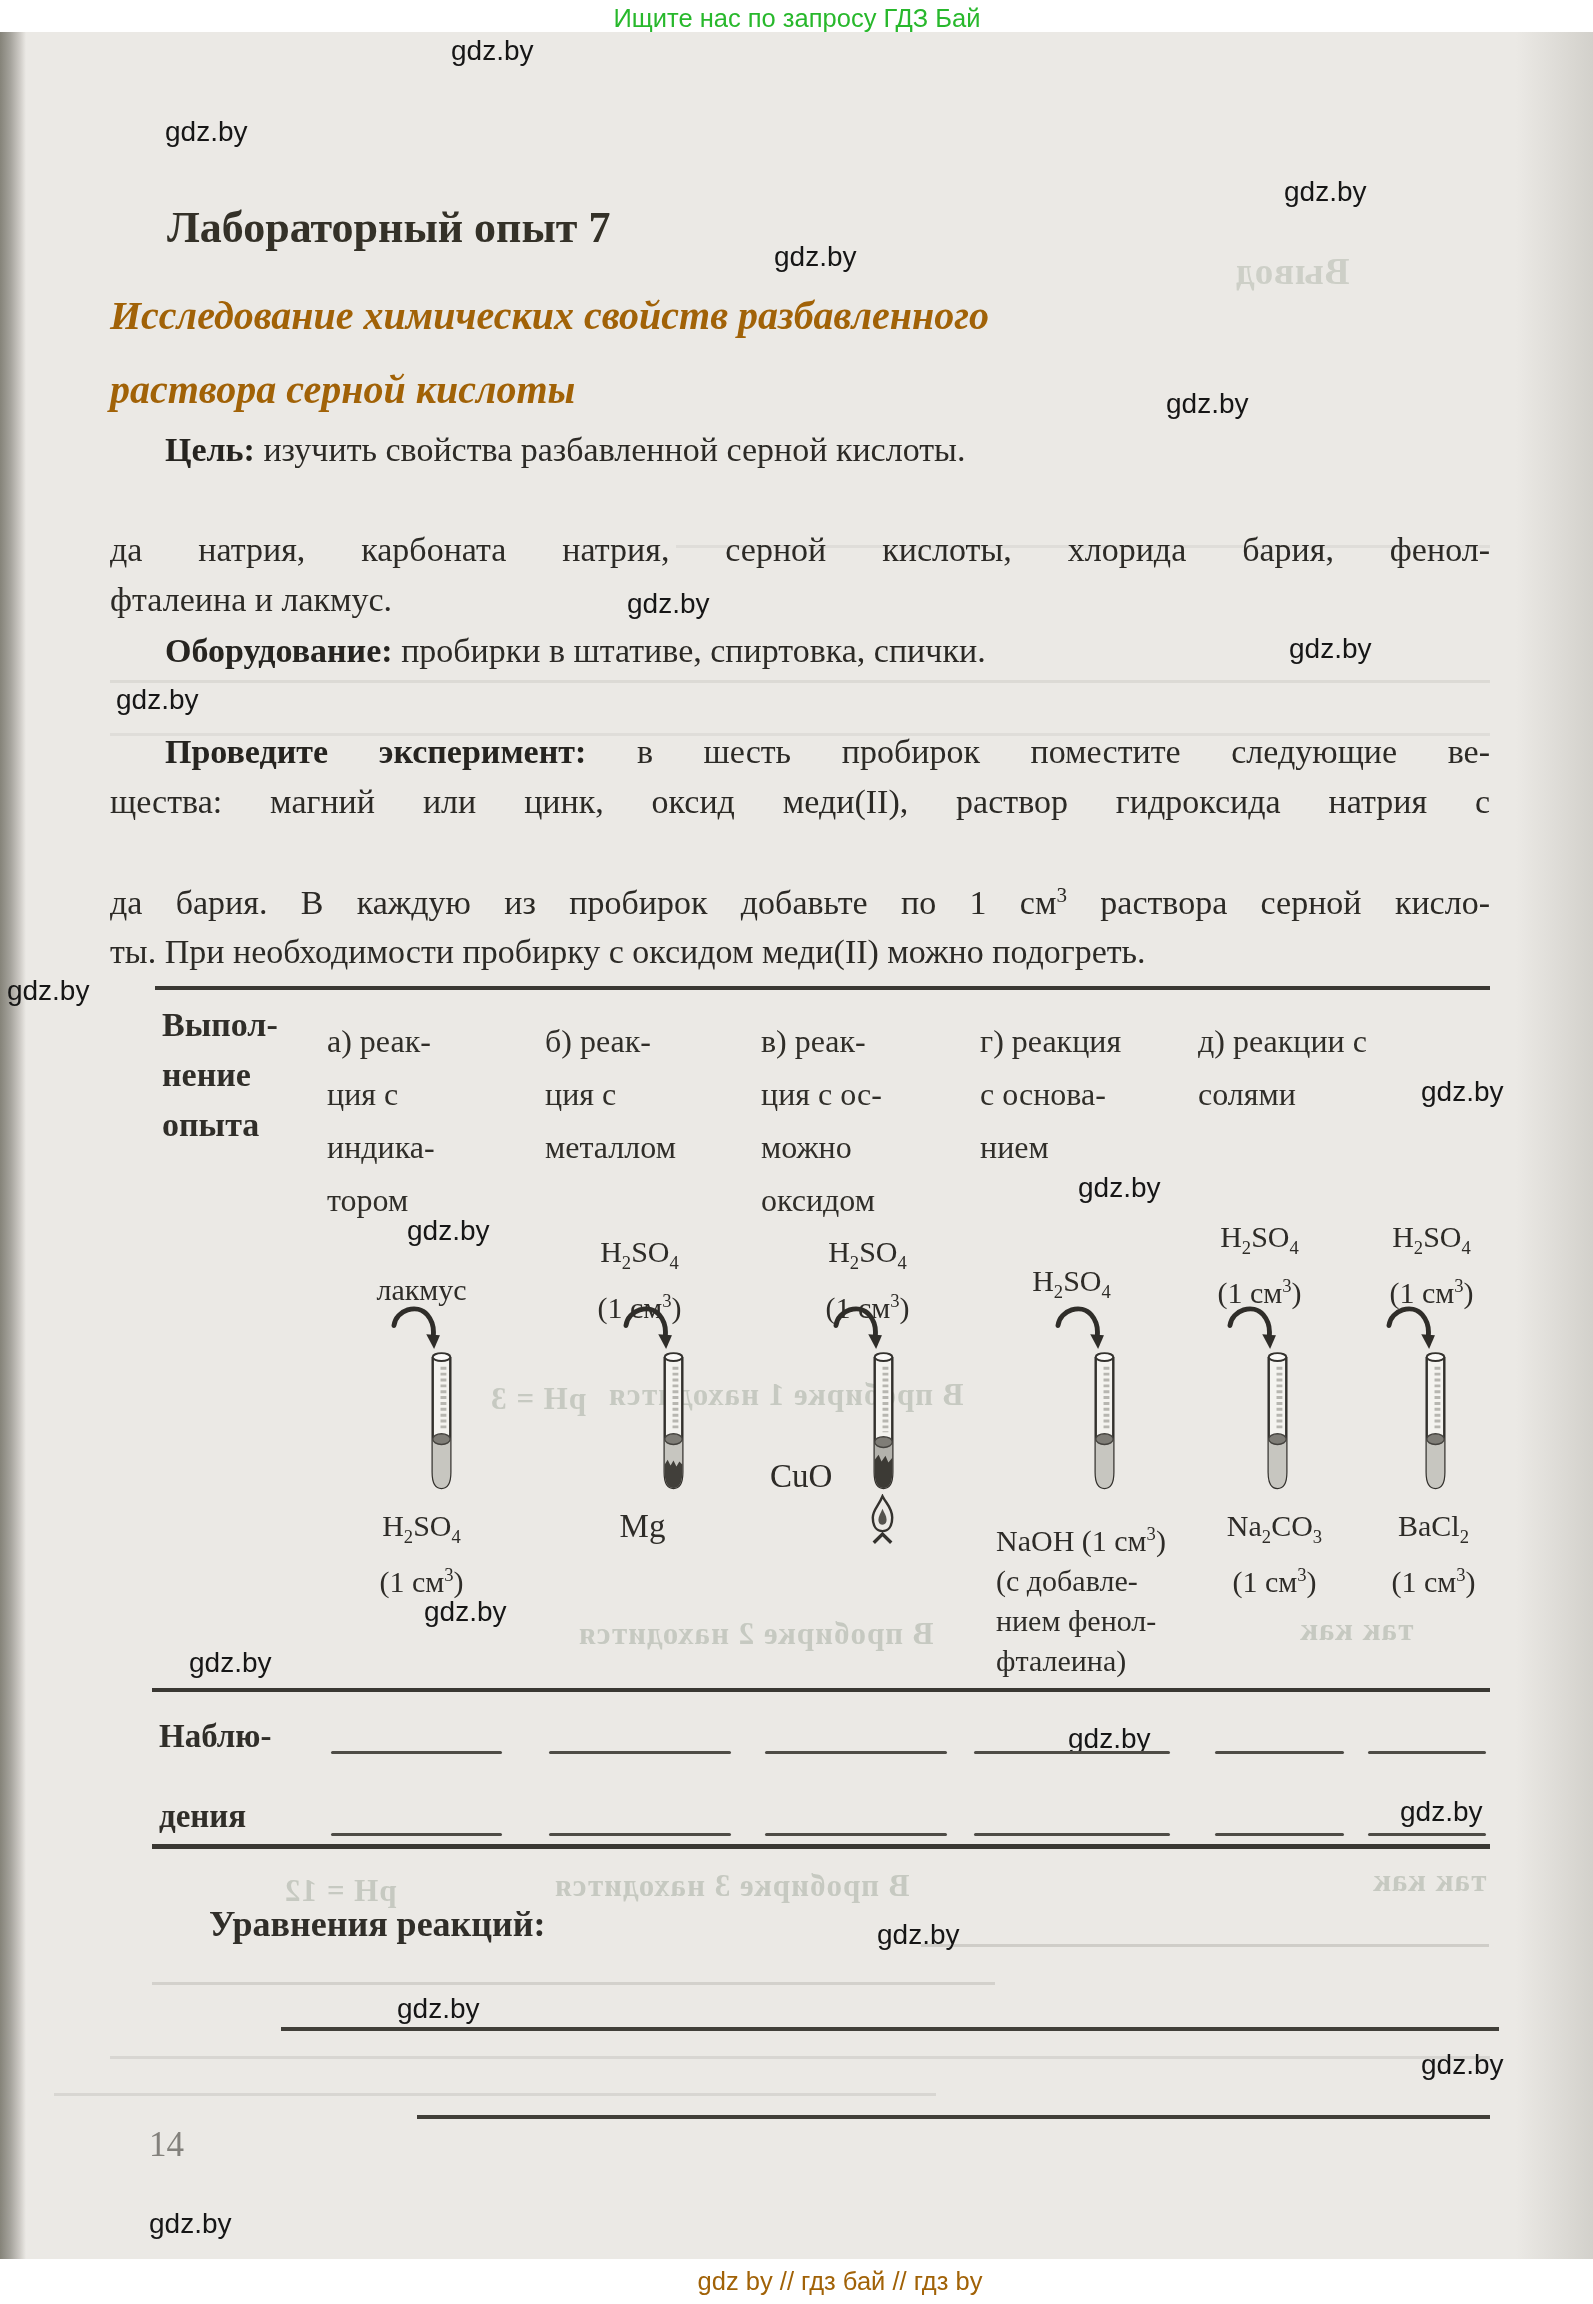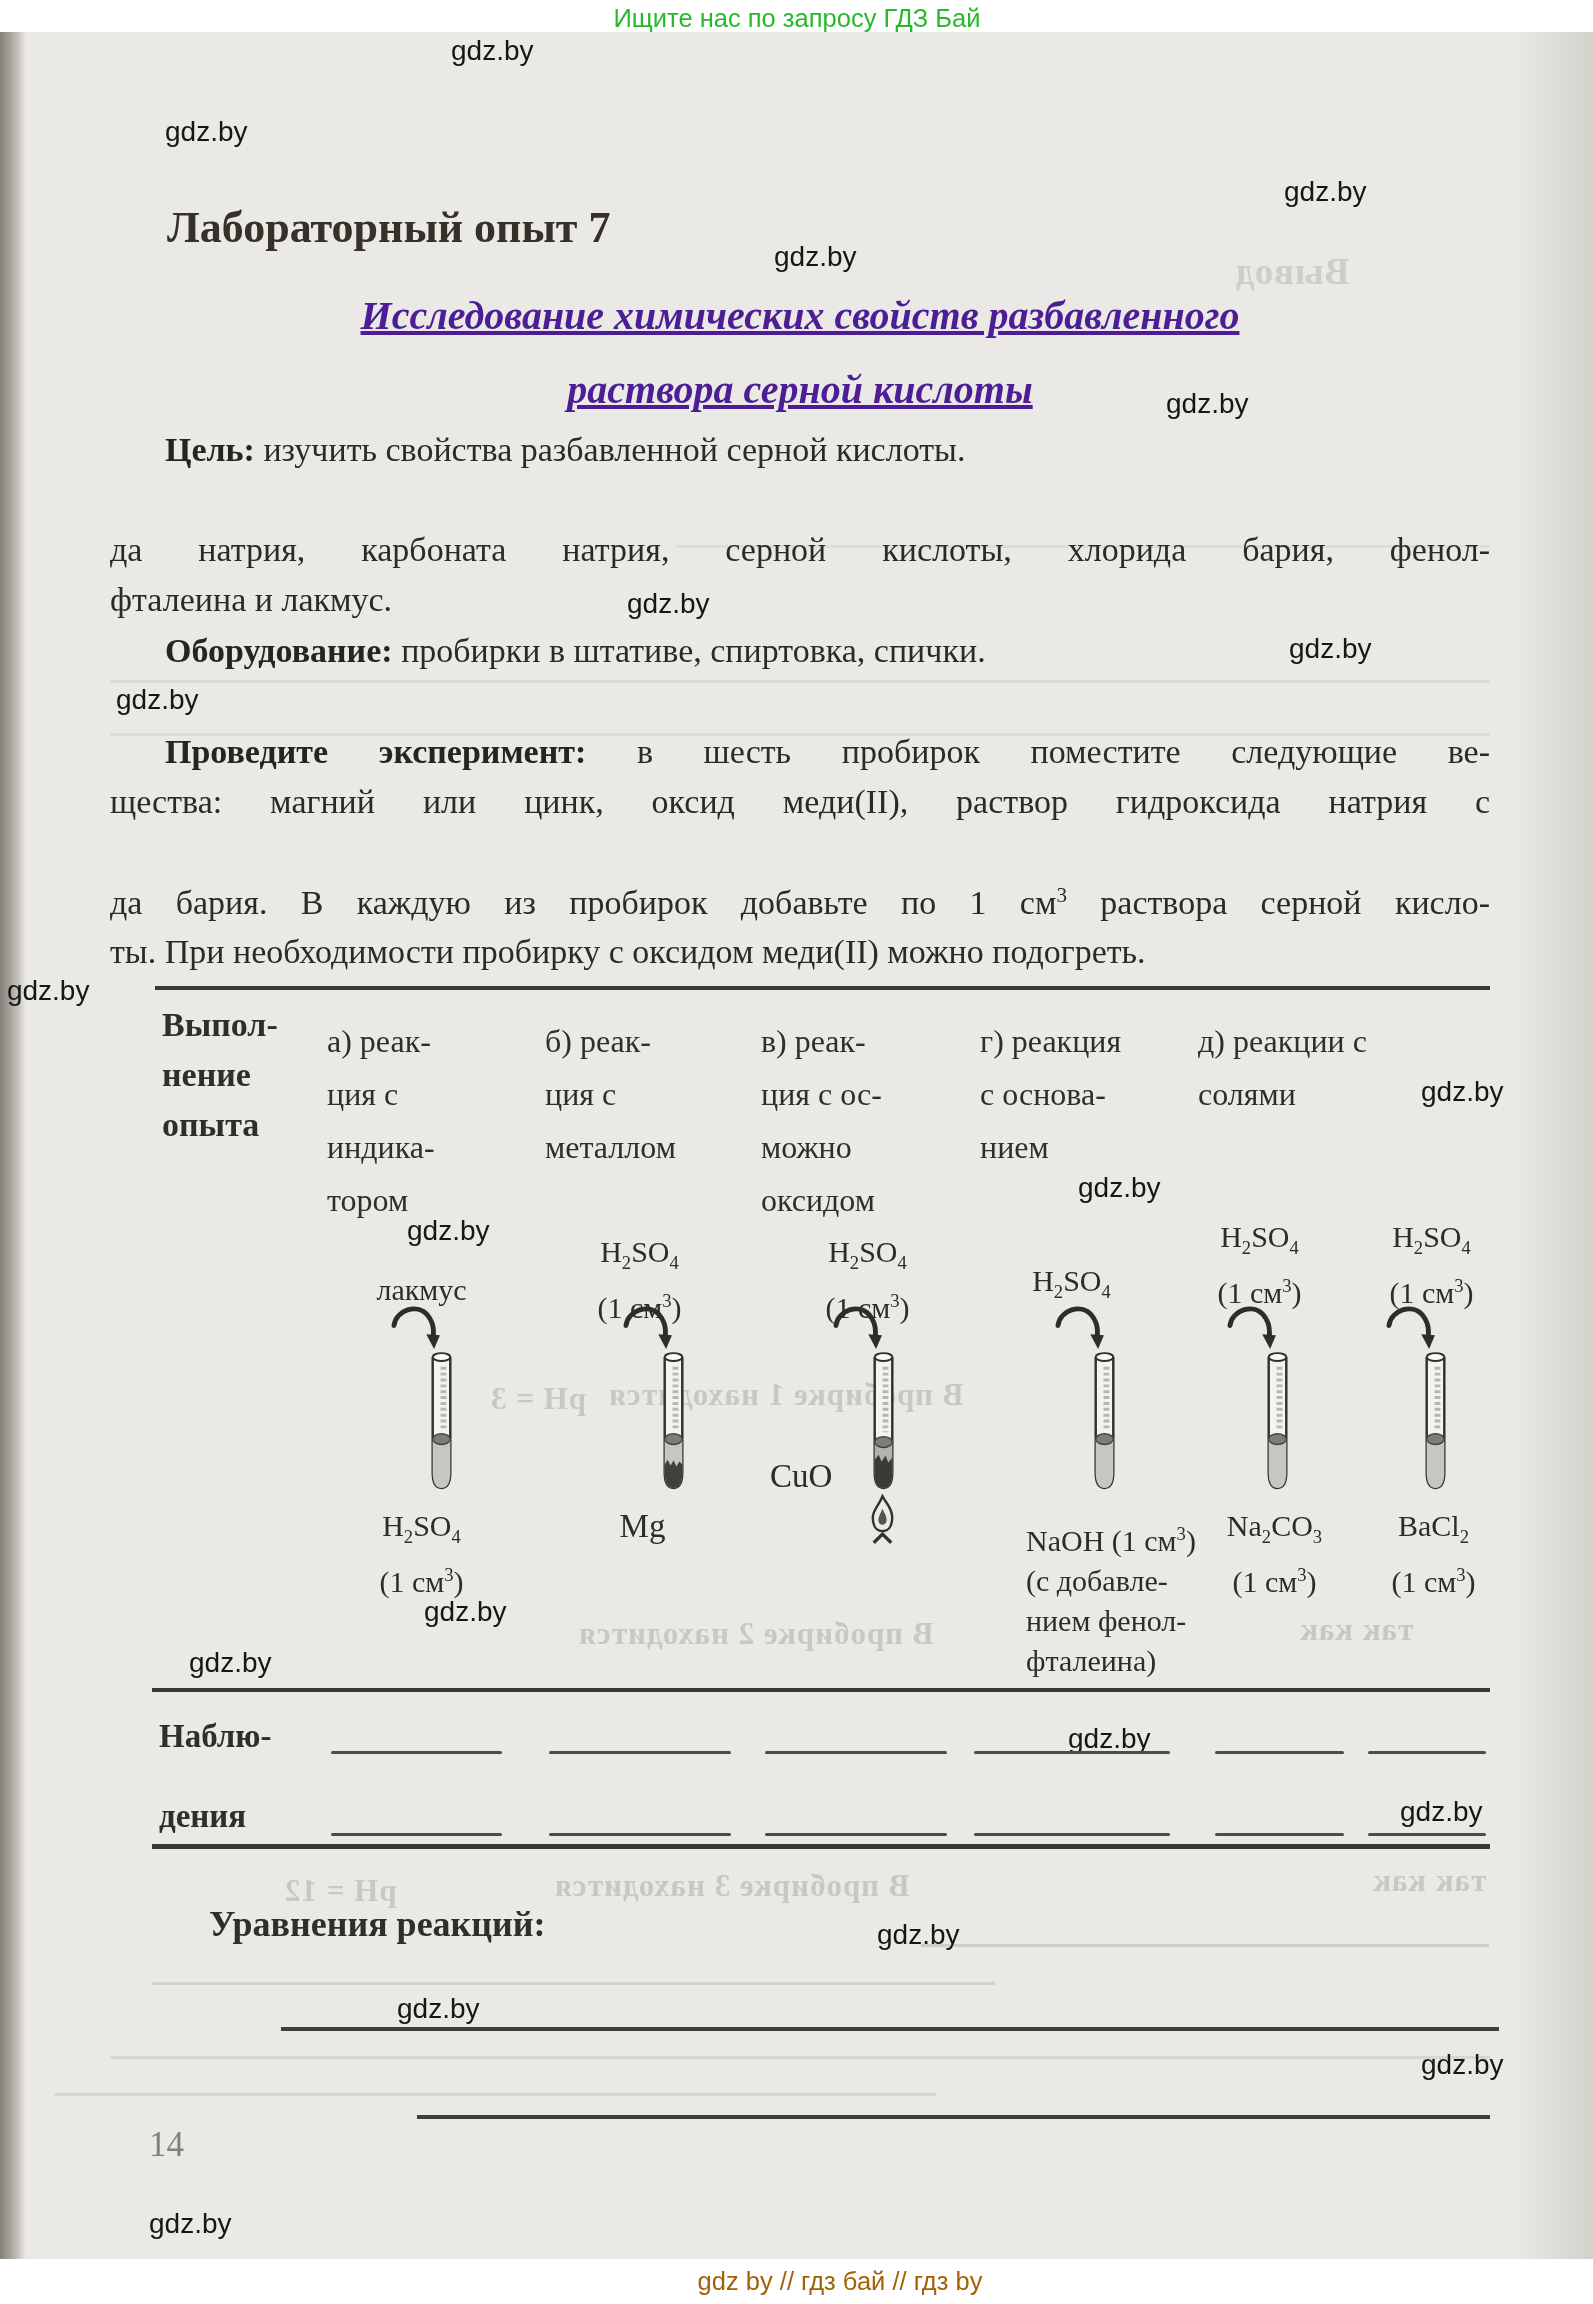--- a/index.html
+++ b/index.html
@@ -13,22 +13,22 @@
   
   .scan{position:absolute;left:0;top:32px;width:1594px;height:2227px;background:#ebe9e5;}
   .spine{position:absolute;left:0;top:0;width:25.5px;height:2227px;
         background:linear-gradient(90deg,#858379 0%,#a5a39c 40%,#ccc9c4 75%,rgba(235,233,229,0) 100%);}
   .right-shade{position:absolute;right:0;top:0;width:78px;height:2227px;
         background:linear-gradient(270deg,rgba(170,168,160,.38),rgba(170,168,160,0));}
   
   .wm{position:absolute;font:28px "Liberation Sans",sans-serif;color:#161616;white-space:nowrap;}
   
   .title{position:absolute;left:167px;top:202px;font-size:44px;font-weight:bold;color:#343128;}
-  .sub{position:absolute;left:110px;width:1380px;text-align:center;font-size:40px;
-       font-weight:bold;font-style:italic;color:#4c1d95;text-decoration:underline;}
+  .sub{position:absolute;left:110px;width:1380px;font-size:40px;
+       font-weight:bold;font-style:italic;color:#a16207;}
   
   .bl{position:absolute;left:110px;width:1380px;font-size:34px;white-space:nowrap;color:#2c2a26;}
   .just{white-space:normal;text-align:justify;text-align-last:justify;}
   .ind{text-indent:55px;}
   .bl b{color:#262420;}
   
   .hline,.vline{position:absolute;background:#3a3833;}
   .th{position:absolute;font-size:32px;line-height:53px;white-space:pre-line;color:#302e29;}
   .th0{font-weight:bold;font-size:34px;line-height:50px;}
   .lbl{position:absolute;font-size:30px;line-height:38px;text-align:center;white-space:pre-line;color:#2e2c28;}
@@ -219,21 +219,21 @@
 
   <div class="lbl big" style="left:770px;top:1457px;width:88px;text-align:left">CuO</div>
   <svg class="tubewrap" style="left:866px;top:1494px" width="33" height="51" viewBox="0 0 34 52">
       <path d="M17,2 C21,10 27,14 27,24 C27,33 23,38 17,38 C11,38 7,33 7,24 C7,16 13,12 17,2 Z" fill="#eceae6" stroke="#34322e" stroke-width="2.5"></path>
       <path d="M17,15 C19,20 22,23 21,28 C20,32 14,33 13,28 C12,24 15,20 17,15 Z" fill="#55534e"></path>
       <path d="M8,50 L17,41 L26,50" fill="none" stroke="#34322e" stroke-width="3.5"></path>
     </svg>
 
   <div class="lbl" style="left:343px;top:1507px;width:157px">H<sub>2</sub>SO<sub>4</sub><br>(1 см<sup>3</sup>)</div>
   <div class="lbl big" style="left:564px;top:1507px;width:157px">Mg</div>
-  <div class="lbl leftal" style="left:1026px;top:1514px;width:221px">NaOH (1 см<sup>3</sup>)<br>(с добавле-<br>нием фенол-<br>фталеина)</div>
+  <div class="lbl leftal" style="left:996px;top:1514px;width:221px">NaOH (1 см<sup>3</sup>)<br>(с добавле-<br>нием фенол-<br>фталеина)</div>
   <div class="lbl" style="left:1196px;top:1507px;width:157px">Na<sub>2</sub>CO<sub>3</sub><br>(1 см<sup>3</sup>)</div>
   <div class="lbl" style="left:1355px;top:1507px;width:157px">BaCl<sub>2</sub><br>(1 см<sup>3</sup>)</div>
 
   <div class="obs-label" style="left:159px;top:1696px">Наблю-
 дения</div>
   <div class="obs-line" style="left:331px;top:1751px;width:171px"></div>
   <div class="obs-line" style="left:549px;top:1751px;width:182px"></div>
   <div class="obs-line" style="left:765px;top:1751px;width:182px"></div>
   <div class="obs-line" style="left:974px;top:1751px;width:196px"></div>
   <div class="obs-line" style="left:1215px;top:1751px;width:129px"></div>

